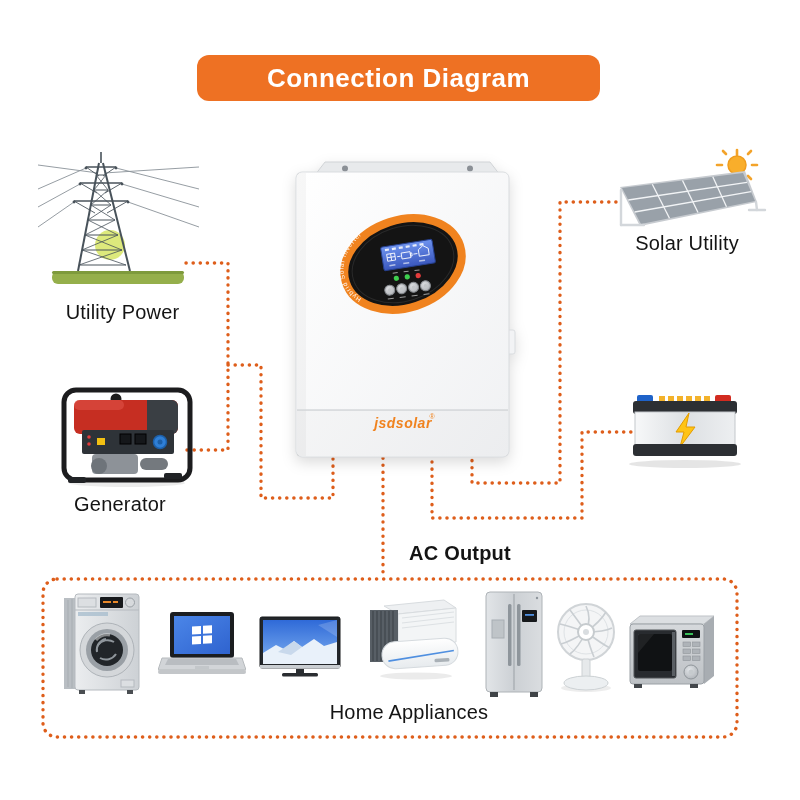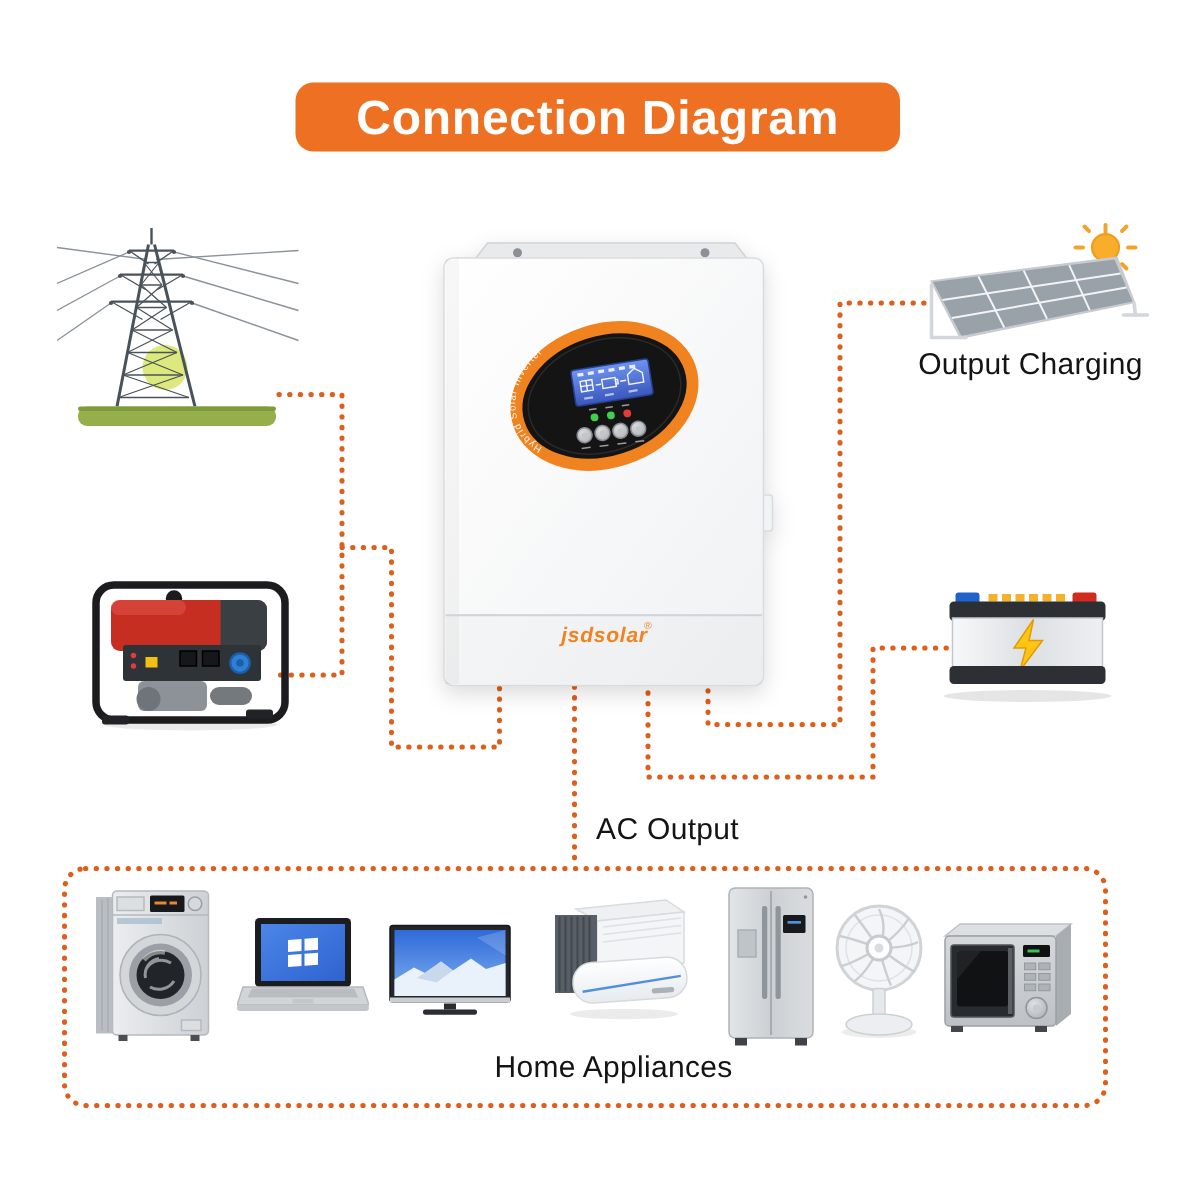--- a/index.html
+++ b/index.html
@@ -6,21 +6,21 @@
   #stage{
     position:relative;width:800px;height:800px;background:#ffffff;overflow:hidden;
     font-family:"Liberation Sans",sans-serif;
   }
   #wires{position:absolute;left:0;top:0;width:800px;height:800px;pointer-events:none;}
   .wire{fill:none;stroke:var(--wire,#DE5E1B);stroke-width:3.4;stroke-dasharray:0.2 6.9;stroke-linecap:round;stroke-linejoin:round;}
   .banner{
     position:absolute;left:197px;top:55px;width:403px;height:46px;
     background:var(--banner-bg,#EE7123);border-radius:12px;
     display:flex;align-items:center;justify-content:center;
-    color:var(--banner-fg,#fff);font-weight:bold;font-size:32px;letter-spacing:.5px;
+    color:var(--banner-fg,#fff);font-weight:bold;font-size:26px;letter-spacing:.5px;
   }
   .node-label{
     position:absolute;text-align:center;color:var(--label-fg,#111);
     font-size:20px;font-weight:500;letter-spacing:.2px;white-space:nowrap;
   }
   .abs{position:absolute;}
   .inverter-svg{filter:drop-shadow(0 5px 7px rgba(0,0,0,.14));}
 </style>
 </head>
 <body>
@@ -95,20 +95,21 @@
       <circle cx="48" cy="23" r="1.4"></circle>
         <circle cx="78" cy="23" r="1.4"></circle>
       <circle cx="42" cy="39" r="1.4"></circle>
         <circle cx="84" cy="39" r="1.4"></circle>
       <circle cx="36" cy="57" r="1.4"></circle>
         <circle cx="90" cy="57" r="1.4"></circle>
     </g>
     <rect x="14" y="126" width="132" height="13" rx="6" fill="#95AF4B"></rect>
     <rect x="14" y="126" width="132" height="3" rx="1.5" fill="#7E9A3C"></rect>
   </svg>
+  <div class="node-label" style="left:40px;top:301px;width:165px;">Utility Power</div>
 
   <svg class="abs" style="left:52px;top:380px;" width="150" height="110" viewBox="0 0 150 110">
     <ellipse cx="75" cy="103" rx="58" ry="4" fill="rgba(0,0,0,0.08)"></ellipse>
     <rect x="12" y="10" width="126" height="90" rx="12" fill="none" stroke="#1C1C1E" stroke-width="5"></rect>
     <circle cx="64" cy="19" r="5.5" fill="#1B1B1B"></circle>
     <rect x="22" y="20" width="104" height="34" rx="6" fill="#C62E22"></rect>
     <path d="M95 20 h25 a6 6 0 0 1 6 6 v22 a6 6 0 0 1 -6 6 h-25 z" fill="#3A3F44"></path>
     <rect x="22" y="20" width="50" height="10" rx="5" fill="#E2564A" opacity="0.55"></rect>
     <rect x="30" y="50" width="92" height="24" rx="2" fill="#2E3338"></rect>
     <circle cx="37" cy="57" r="1.8" fill="#E23B3B"></circle>
@@ -117,20 +118,21 @@
     <rect x="68" y="54" width="11" height="10" fill="#15171A" stroke="#000"></rect>
     <rect x="83" y="54" width="11" height="10" fill="#15171A" stroke="#000"></rect>
     <circle cx="108" cy="62" r="6.5" fill="#2F7FD6" stroke="#1C5FA8" stroke-width="1.5"></circle>
     <circle cx="108" cy="62" r="2.5" fill="#1C5FA8"></circle>
     <rect x="40" y="74" width="46" height="20" rx="4" fill="#8D9298"></rect>
     <circle cx="47" cy="86" r="8" fill="#6E747A"></circle>
     <rect x="88" y="78" width="28" height="12" rx="6" fill="#74797E"></rect>
     <rect x="16" y="97" width="18" height="6" rx="2" fill="#212326"></rect>
     <rect x="112" y="93" width="18" height="6" rx="2" fill="#212326"></rect>
   </svg>
+  <div class="node-label" style="left:45px;top:493px;width:150px;">Generator</div>
 
   <svg class="abs" style="left:610px;top:146px;" width="170" height="92" viewBox="0 0 170 92">
     <g>
       <g stroke="#F3A32A" stroke-width="2.6" stroke-linecap="round">
         <line x1="127" y1="4" x2="127" y2="9"></line>
           <line x1="127" y1="29" x2="127" y2="34"></line>
         <line x1="112" y1="19" x2="107" y2="19"></line>
           <line x1="142" y1="19" x2="147" y2="19"></line>
         <line x1="116" y1="8" x2="113" y2="5"></line>
           <line x1="138" y1="30" x2="141" y2="33"></line>
@@ -150,21 +152,21 @@
         <line x1="102.8" y1="30.8" x2="116.5" y2="60.8"></line>
       </g>
       <g stroke="#D3D7DB" stroke-width="2.4" stroke-linecap="round">
         <line x1="11" y1="44" x2="11" y2="79"></line>
         <line x1="11" y1="79" x2="34" y2="79"></line>
         <line x1="146" y1="56" x2="147" y2="64"></line>
         <line x1="139" y1="64" x2="155" y2="64"></line>
       </g>
     </g>
   </svg>
-  <div class="node-label" style="left:602px;top:232px;width:170px;">Output Charging</div>
+  <div class="node-label" style="left:602px;top:232px;width:170px;">Solar Utility</div>
 
   <svg class="abs" style="left:615px;top:385px;" width="140" height="85" viewBox="0 0 140 85">
     <ellipse cx="70" cy="79" rx="56" ry="4" fill="rgba(0,0,0,0.10)"></ellipse>
     <rect x="22" y="10" width="16" height="8" rx="2" fill="#1F63C9"></rect>
     <rect x="100" y="10" width="16" height="8" rx="2" fill="#D22B20"></rect>
     <g fill="#F3B22A">
       <rect x="44" y="11" width="6" height="5"></rect>
         <rect x="53" y="11" width="6" height="5"></rect>
       <rect x="62" y="11" width="6" height="5"></rect>
         <rect x="71" y="11" width="6" height="5"></rect>
@@ -271,21 +273,21 @@
           <rect x="-9" y="13" width="6" height="1"></rect>
         <rect x="3" y="13" width="6" height="1"></rect>
           <rect x="15" y="13" width="6" height="1"></rect>
       </g>
     </g>
 
     <text x="113" y="275" text-anchor="middle" font-size="14" font-weight="bold" font-style="italic" letter-spacing="0.5" style="fill:var(--accent,#F0831F)" font-family="Liberation Sans, sans-serif">jsdsolar</text>
     <text x="142" y="266" text-anchor="middle" font-size="7" style="fill:var(--accent,#F0831F)" font-family="Liberation Sans, sans-serif">®</text>
   </svg>
 
-  <div class="node-label" style="left:385px;top:542px;width:120px;">AC Output</div>
+  <div class="node-label" style="left:400px;top:542px;width:120px;font-weight:bold;">AC Output</div>
 
   <svg class="abs" style="left:62px;top:592px;" width="82" height="104" viewBox="0 0 82 104">
     <rect x="2" y="6" width="13" height="91" fill="#B9BEC3"></rect>
     <line x1="6" y1="8" x2="6" y2="95" stroke="#A7ADB2"></line>
       <line x1="10" y1="7" x2="10" y2="96" stroke="#A7ADB2"></line>
     <defs>
       <linearGradient id="washFront" x1="0" y1="0" x2="1" y2="0">
         <stop offset="0" stop-color="#EBEDEF"></stop>
           <stop offset="1" stop-color="#CDD1D5"></stop>
       </linearGradient>

